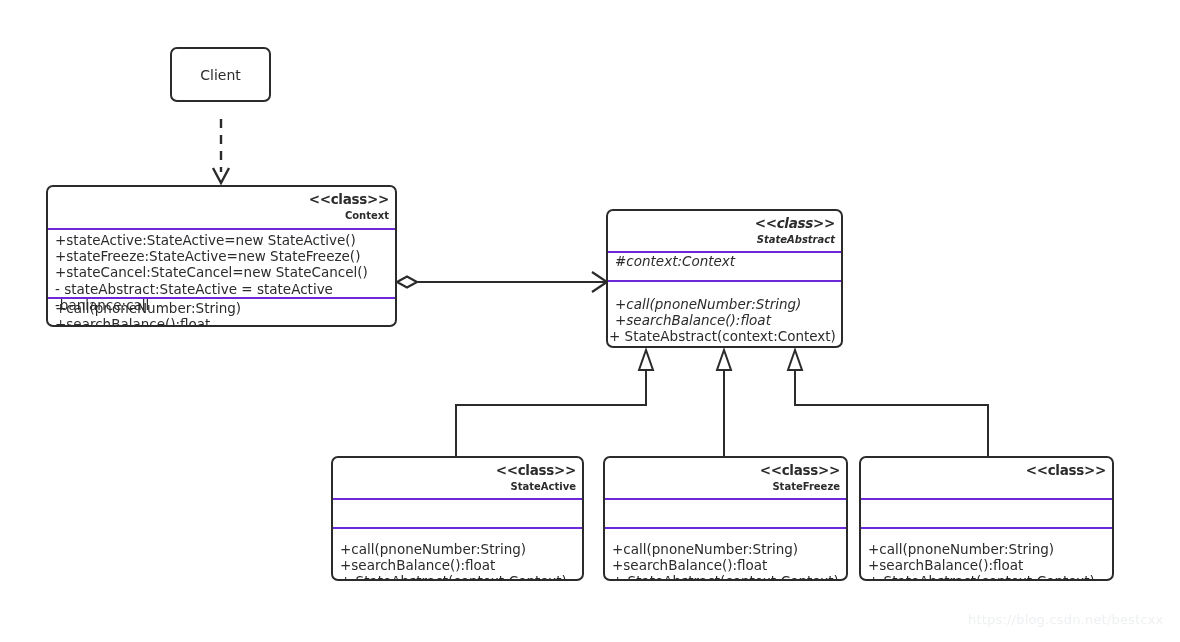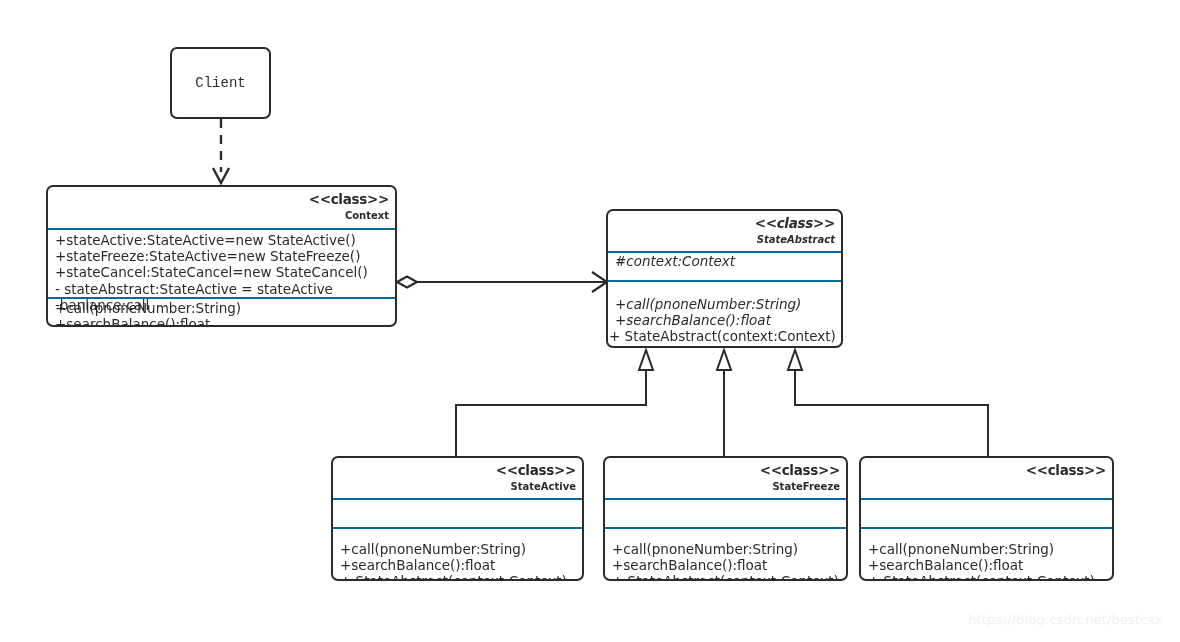--- a/index.html
+++ b/index.html
@@ -34,21 +34,21 @@
     background: #ffffff;
     border: 2px solid #2b2b2b;
     border-radius: 7px;
     overflow: hidden;
   }
   .compartment {
     box-sizing: border-box;
     padding: 3px 6px 4px 6px;
   }
   .compartment + .compartment {
-    border-top: 2px solid #0369a1;
+    border-top: 2px solid #6d28d9;
   }
   .head {
     text-align: right;
     padding-top: 4px;
     padding-bottom: 19px;
   }
   .stereotype {
     font-size: 13.5px;
     font-weight: bold;
     letter-spacing: -0.3px;
@@ -64,22 +64,22 @@
     font-size: 13.5px;
     line-height: 16.2px;
     white-space: nowrap;
   }
   .members { padding-left: 7px; }
   .empty-comp { height: 26px; }
 
   
   #client {
     left: 170px; top: 47px;
-    width: 101px; height: 72px;
-    display: flex; align-items: center; justify-content: center; font-family: Liberation Mono, monospace;
+    width: 101px; height: 55px;
+    display: flex; align-items: center; justify-content: center;
   }
   #client .label { font-size: 14px; }
 
   
   #context {
     left: 46px; top: 185px;
     width: 351px; height: 142px;
   }
   #context .head { height: 41px; }
   #context .attrs { height: 69px; padding-top: 2px; }

